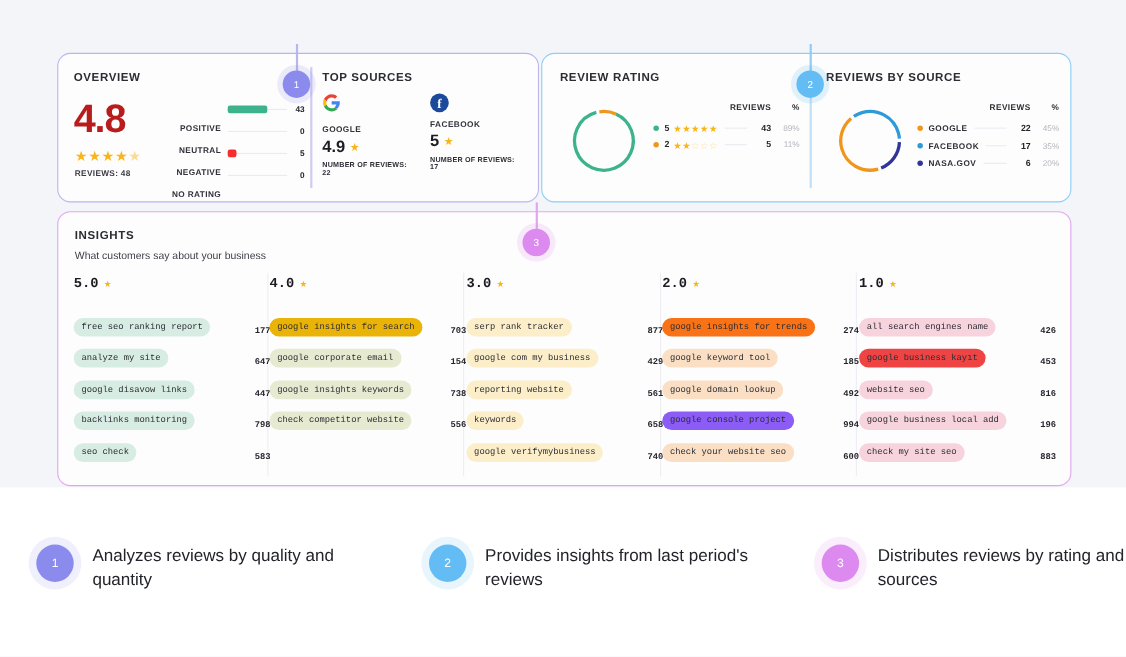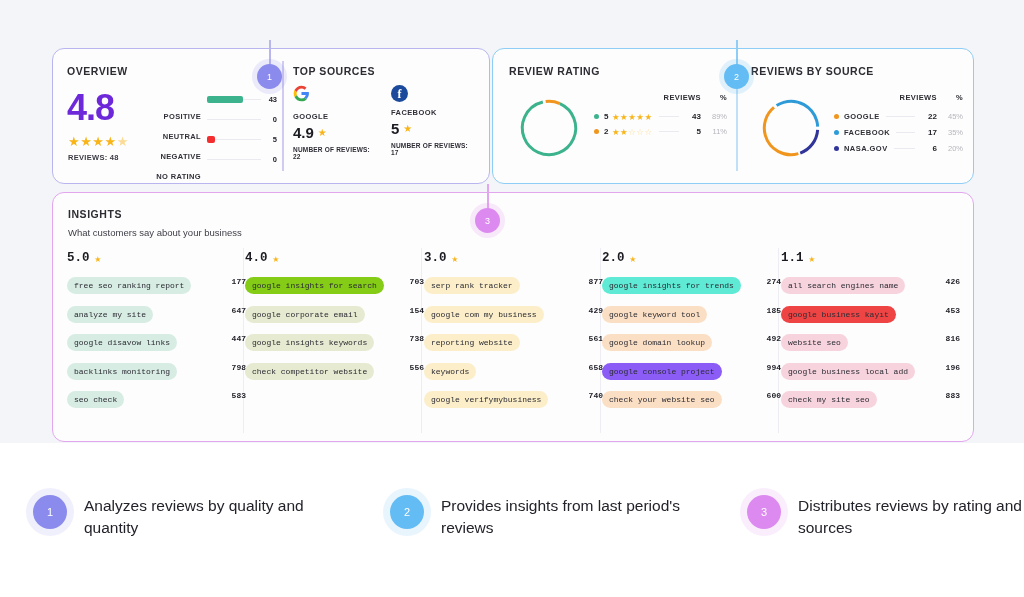--- a/index.html
+++ b/index.html
@@ -43,21 +43,21 @@
 
   .panel-title {
     font-size: 10.5px; font-weight: bold; letter-spacing: .55px;
     color: #2c2c33;
   }
 
   
   #overview { position: absolute; left: 14px; top: 16px; width: 210px; height: 106px; }
   #ov-score {
     position: absolute; left: 0; top: 22px;
-    font-size: 36px; font-weight: bold; color: #6d28d9; letter-spacing: -1px;
+    font-size: 36px; font-weight: bold; color: #b91c1c; letter-spacing: -1px;
   }
   #ov-stars { position: absolute; left: 1px; top: 69px; font-size: 13px; color: #f9b418; letter-spacing: .5px; }
   #ov-reviews {
     position: absolute; left: 1px; top: 88px;
     font-size: 7.5px; font-weight: bold; letter-spacing: .3px; color: #3a3a44;
   }
   .ov-rows { position: absolute; left: 85px; top: 24px; width: 125px; }
   .ov-row { height: 20px; display: flex; align-items: center; }
   .ov-lab {
     font-size: 7.5px; font-weight: bold; letter-spacing: .35px;
@@ -113,21 +113,21 @@
   
   #ins-head { position: absolute; left: 15px; top: 15px; }
   #ins-sub { font-size: 9.5px; color: #3e3e48; margin-top: 7px; }
   .kcol { position: absolute; top: 58px; width: 179px; font-family: Liberation Mono, monospace; }
   .kcol-sep { position: absolute; top: 55px; width: 1px; height: 185px; background: #eeedf3; }
   .kcol-title {
     font-size: 12.5px; font-weight: bold; color: #1b1b22;
     display: flex; align-items: center; gap: 5px; margin-bottom: 12px;
   }
   .kcol-title .st { font-size: 11px; color: #f9b418; }
-  .krow { display: flex; align-items: flex-start; height: 28.5px; }
+  .krow { display: flex; align-items: flex-end; height: 28.5px; }
   .kpill {
     font-size: 8px; color: #2b2b33; padding: 4px 7px;
     border-radius: 9px; white-space: nowrap;
   }
   .kval { margin-left: auto; font-size: 8px; font-weight: bold; color: #24242c; }
 
   
   .badge {
     position: absolute; width: 25px; height: 25px; border-radius: 50%;
     color: #fff; font-size: 9px; display: flex; align-items: center;
@@ -335,21 +335,21 @@
         <span class="kval">583</span>
       </div>
     </div>
 
     <div class="kcol" style="left:192px">
       <div class="kcol-title">
         <span>4.0</span>
         <span class="st">★</span>
       </div>
       <div class="krow">
-        <span class="kpill" style="background:#84cc16">google insights for search</span>
+        <span class="kpill" style="background:#eab308">google insights for search</span>
         <span class="kval">703</span>
       </div>
       <div class="krow">
         <span class="kpill" style="background:#e6ead0">google corporate email</span>
         <span class="kval">154</span>
       </div>
       <div class="krow">
         <span class="kpill" style="background:#e6ead0">google insights keywords</span>
         <span class="kval">738</span>
       </div>
@@ -385,21 +385,21 @@
         <span class="kval">740</span>
       </div>
     </div>
 
     <div class="kcol" style="left:549px">
       <div class="kcol-title">
         <span>2.0</span>
         <span class="st">★</span>
       </div>
       <div class="krow">
-        <span class="kpill" style="background:#5eead4">google insights for trends</span>
+        <span class="kpill" style="background:#f97316">google insights for trends</span>
         <span class="kval">274</span>
       </div>
       <div class="krow">
         <span class="kpill" style="background:#fbdfc4">google keyword tool</span>
         <span class="kval">185</span>
       </div>
       <div class="krow">
         <span class="kpill" style="background:#fbdfc4">google domain lookup</span>
         <span class="kval">492</span>
       </div>
@@ -408,21 +408,21 @@
         <span class="kval">994</span>
       </div>
       <div class="krow">
         <span class="kpill" style="background:#fbdfc4">check your website seo</span>
         <span class="kval">600</span>
       </div>
     </div>
 
     <div class="kcol" style="left:728px">
       <div class="kcol-title">
-        <span>1.1</span>
+        <span>1.0</span>
         <span class="st">★</span>
       </div>
       <div class="krow">
         <span class="kpill" style="background:#f7d3dd">all search engines name</span>
         <span class="kval">426</span>
       </div>
       <div class="krow">
         <span class="kpill" style="background:#ef4444">google business kayıt</span>
         <span class="kval">453</span>
       </div>

